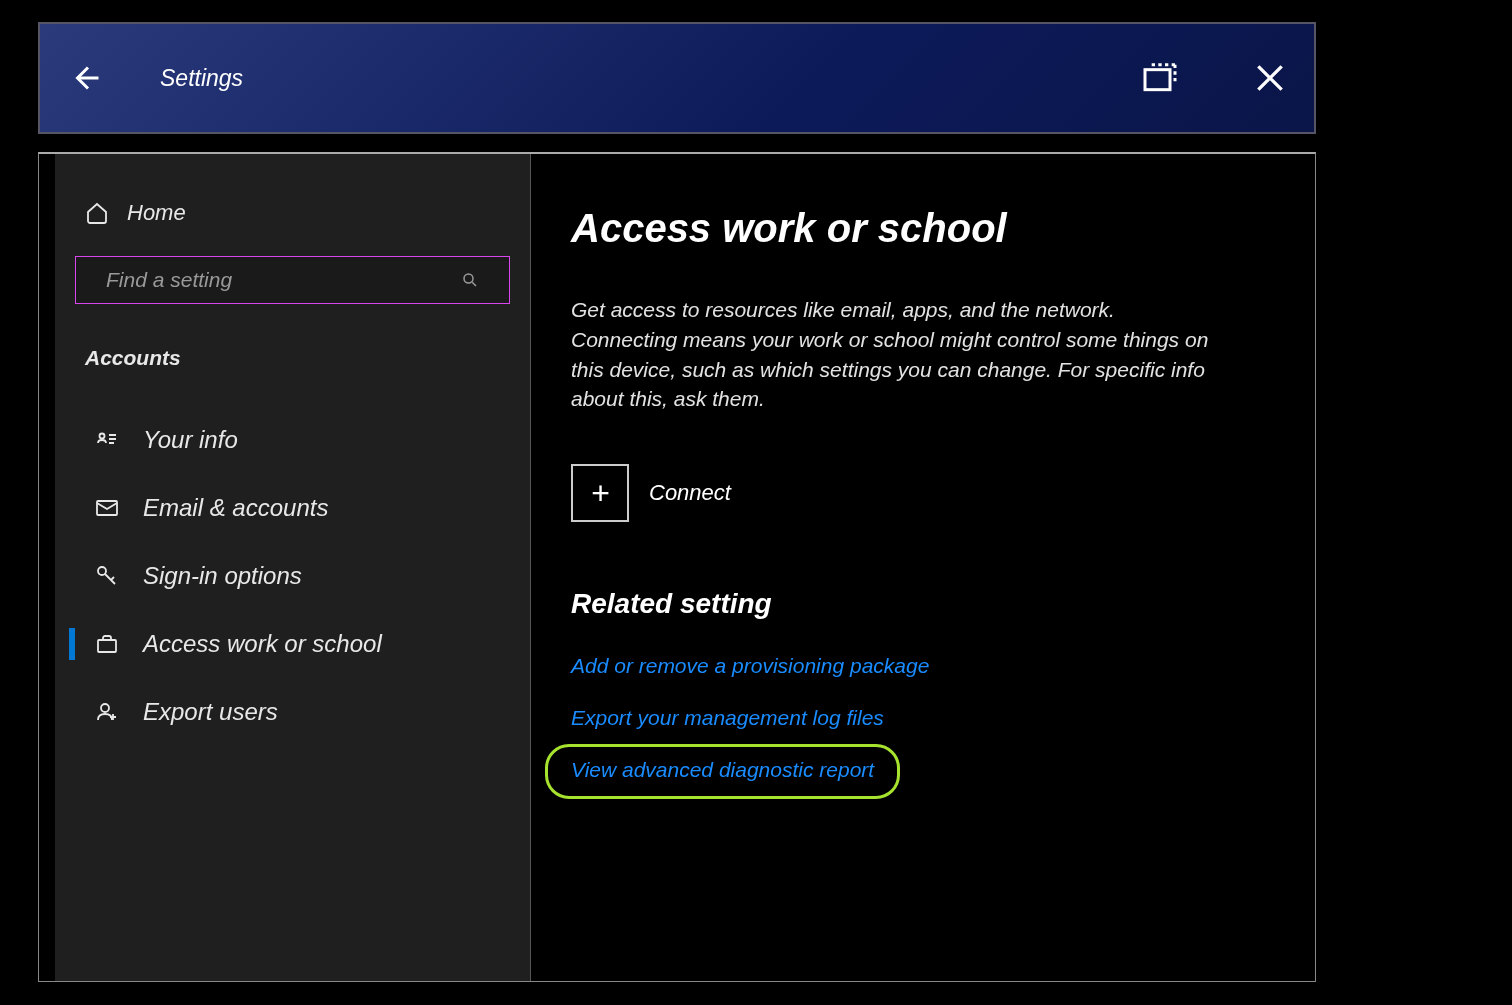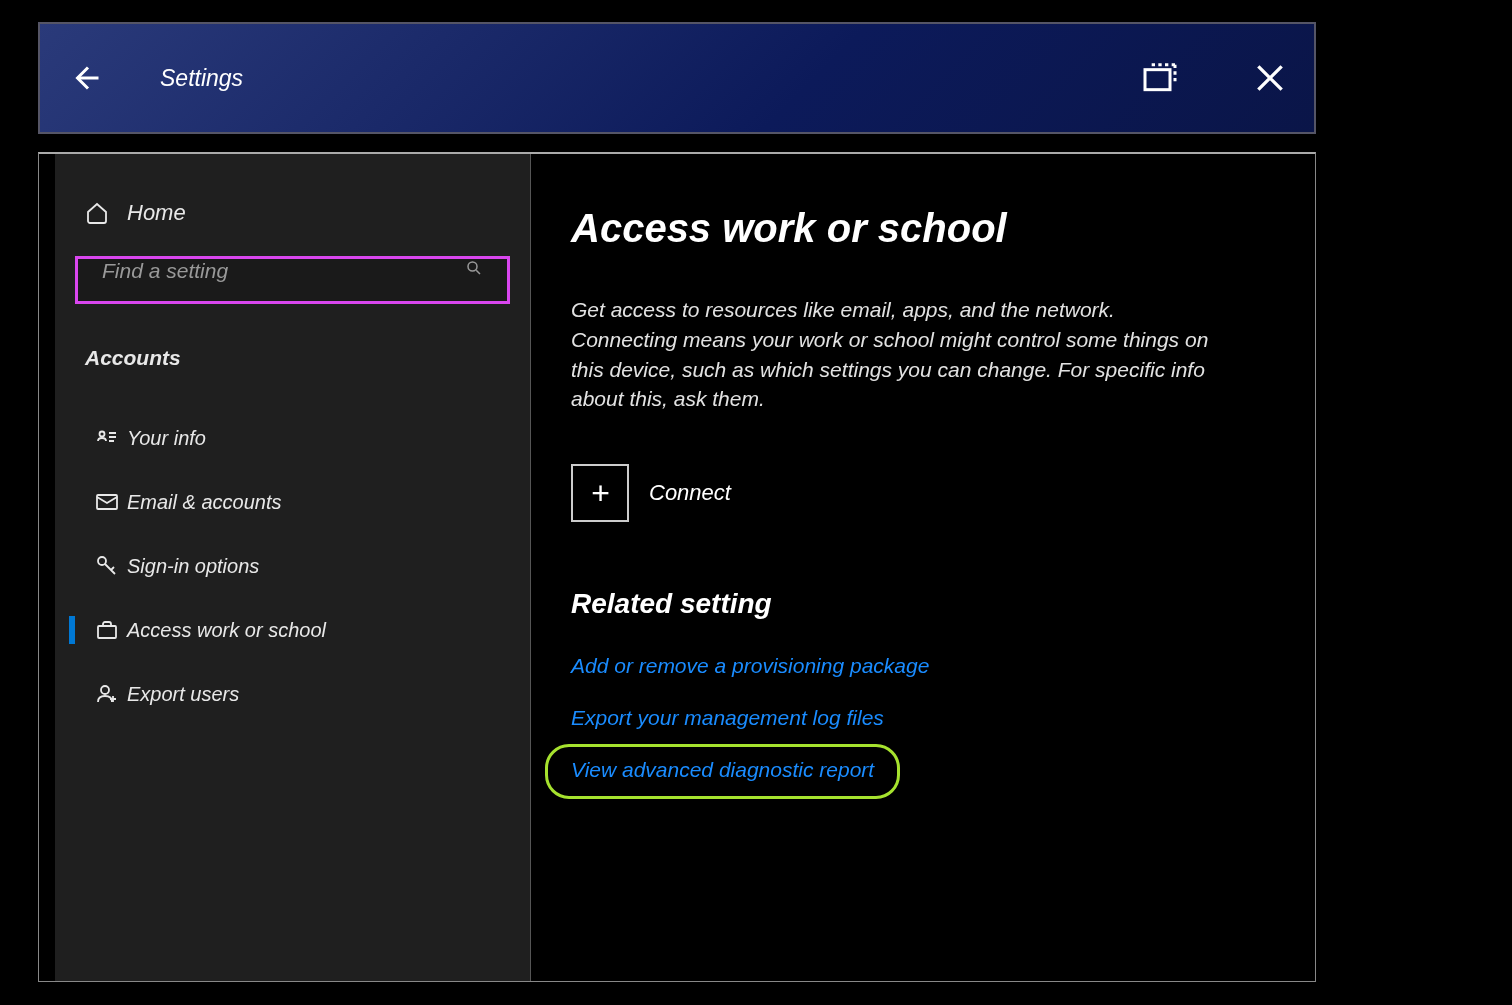--- a/index.html
+++ b/index.html
@@ -77,46 +77,47 @@
       align-items: center;
       gap: 18px;
       padding: 18px 30px 26px 30px;
       color: #e8e8e8;
       font-size: 22px;
       cursor: pointer;
     }
     .home-row svg { width: 24px; height: 24px; }
     .search-box {
       margin: 4px 20px 18px 20px;
-      border: 3px solid #d946ef;
+      border: 1px solid #d946ef;
       background: #1a1a1a;
       height: 48px;
       display: flex;
-      padding: 0 24px;
+      align-items: center;
+      padding: 0 30px;
       color: #999;
       font-size: 21px;
       justify-content: space-between;
     }
     .search-box svg { width: 18px; height: 18px; opacity: 0.8; }
     .category-label {
       color: #e8e8e8;
       font-size: 21px;
       font-weight: 600;
       padding: 24px 0 10px 30px;
     }
     .nav-list {
       margin-top: 26px;
     }
     .nav-item {
       display: flex;
       align-items: center;
-      gap: 8px;
+      gap: 24px;
       padding: 20px 30px 20px 40px;
       color: #e8e8e8;
-      font-size: 20px;
+      font-size: 24px;
       cursor: pointer;
       position: relative;
     }
     .nav-item.active::before {
       content: "";
       position: absolute;
       left: 14px;
       top: 18px;
       bottom: 18px;
       width: 6px;

